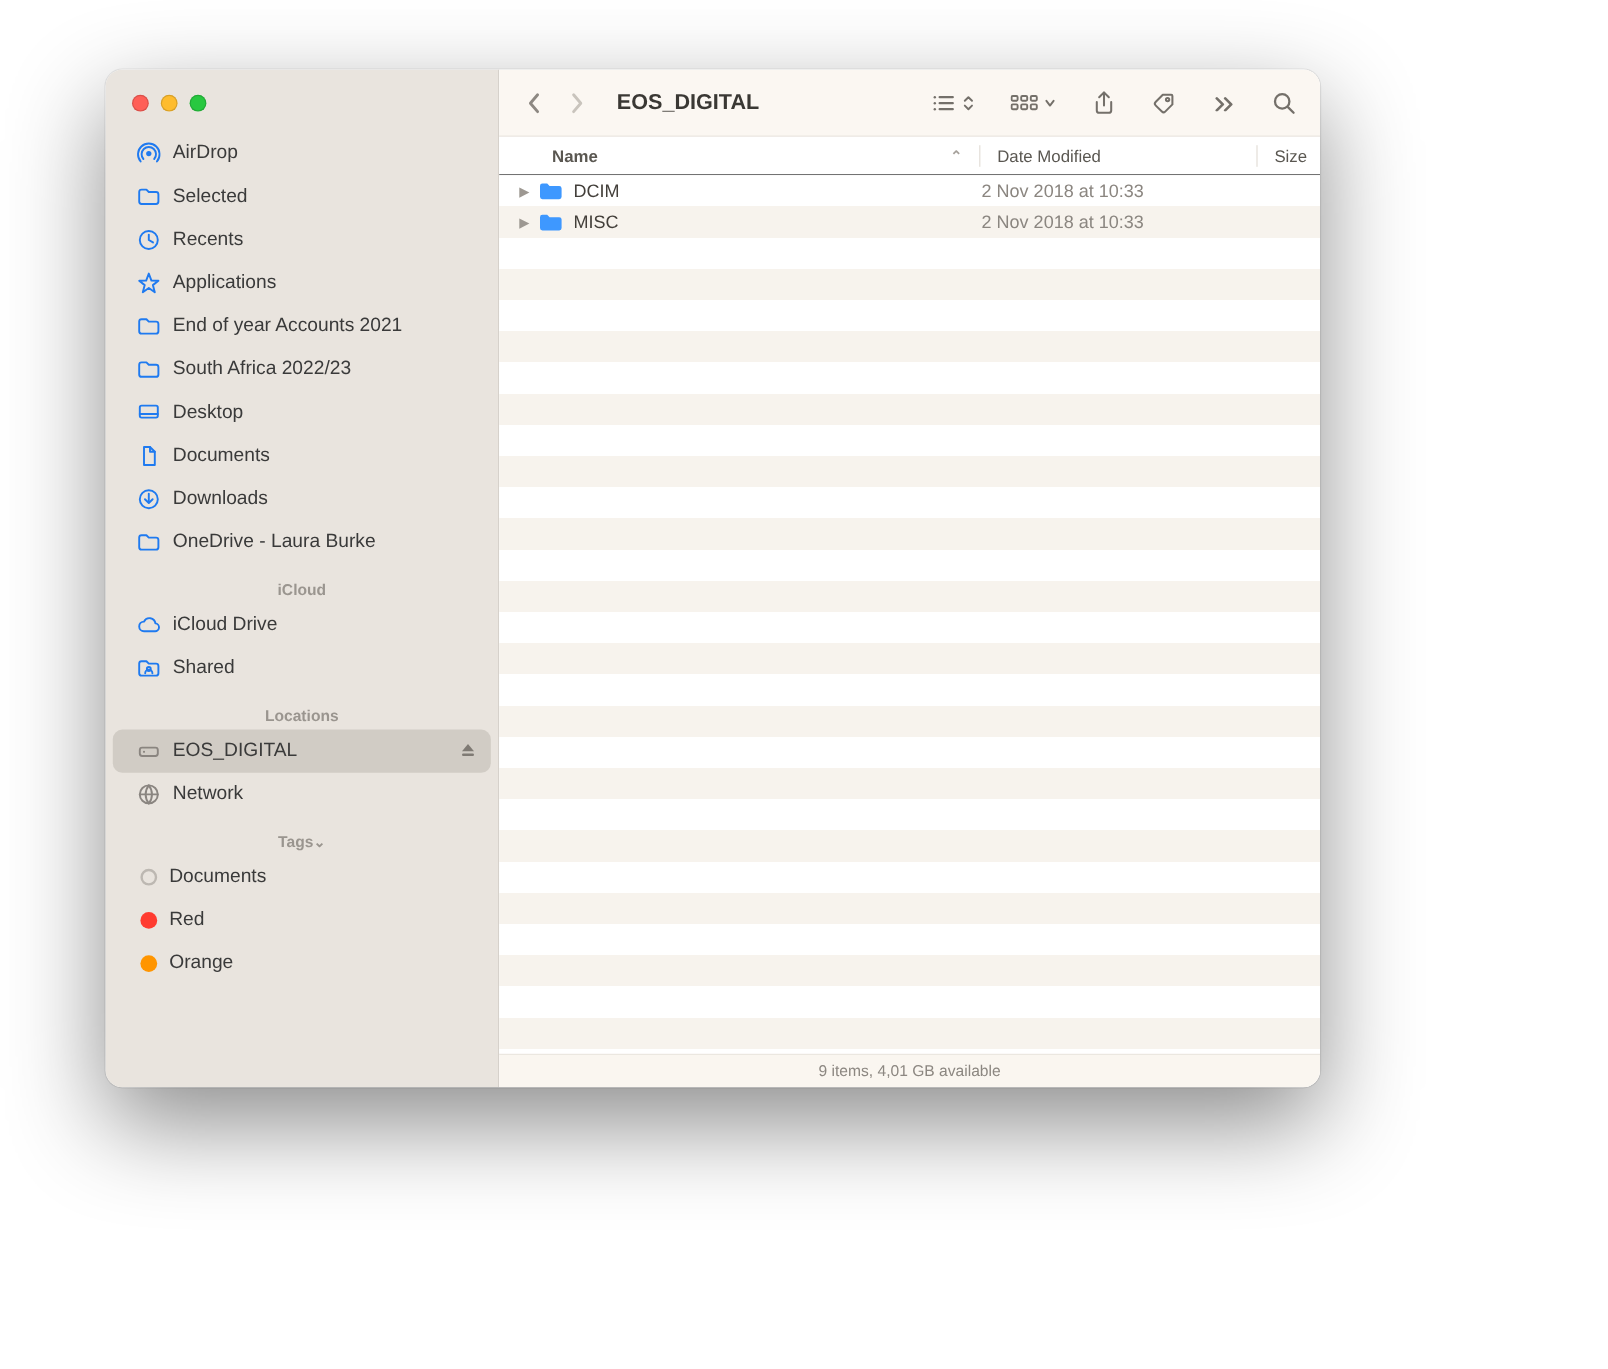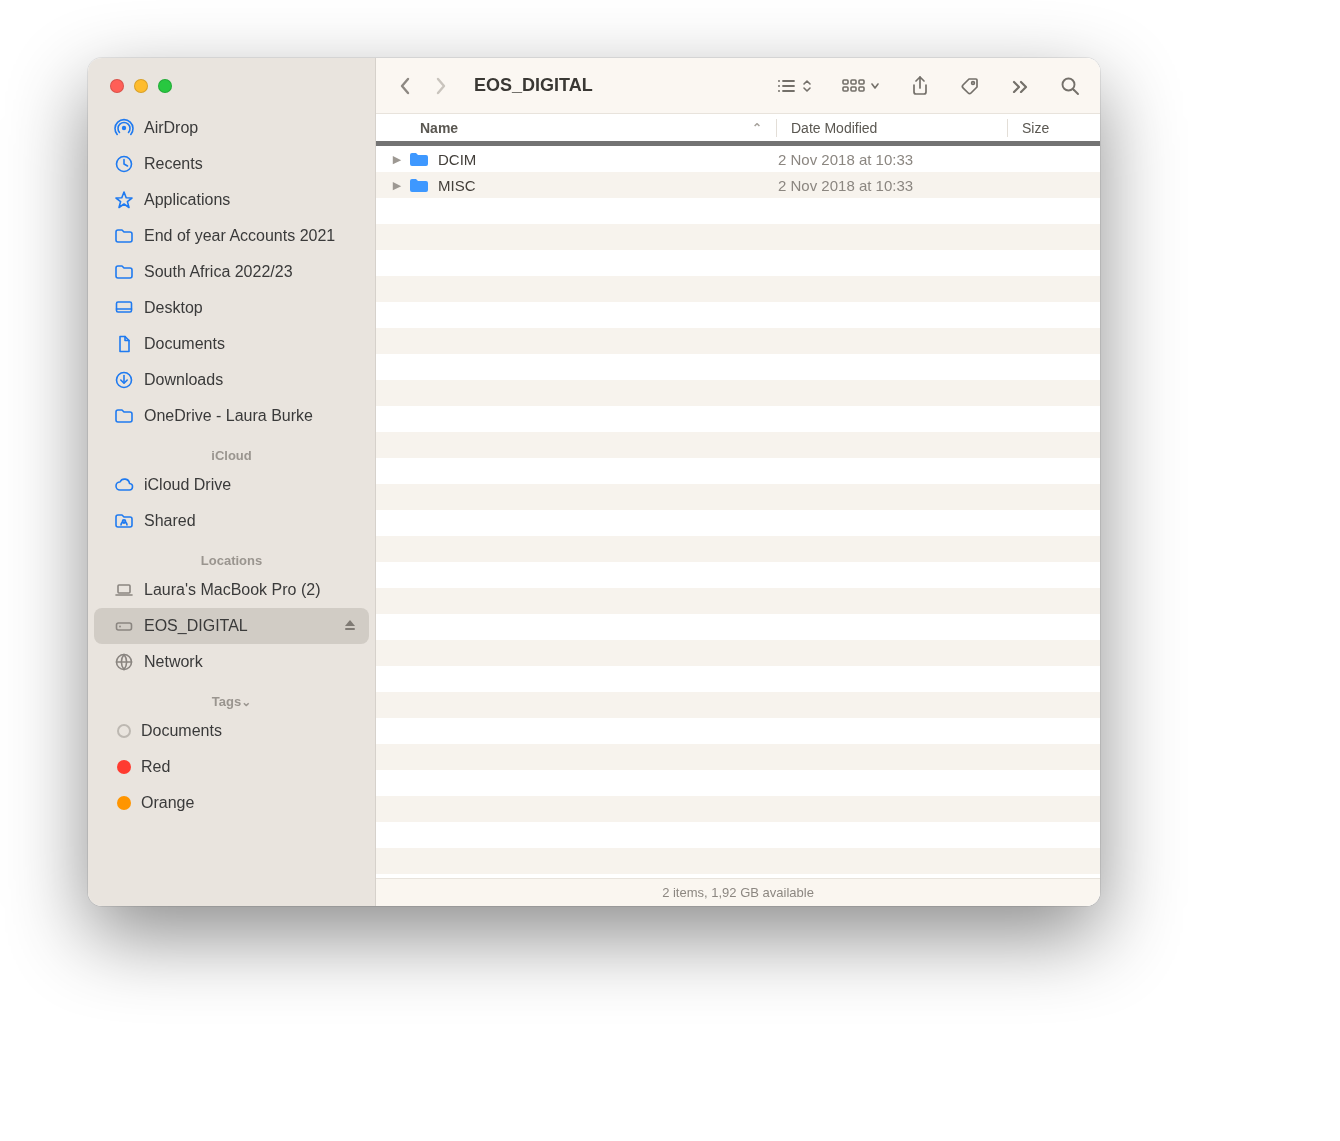--- a/index.html
+++ b/index.html
@@ -22,21 +22,21 @@
     left: 88px; top: 58px;
     width: 1012px; height: 848px;
     background: #ffffff;
     border-radius: 14px;
     box-shadow: 0 30px 80px rgba(0,0,0,.45), 0 0 0 1px rgba(0,0,0,.08);
     overflow: hidden;
     display: flex;
   }
   
   .sidebar {
-    width: 288px;
+    width: 328px;
     background: #e9e4de;
     border-right: 1px solid #d6d1cb;
     display: flex;
     flex-direction: column;
     overflow: hidden;
   }
   .traffic {
     display: flex;
     gap: 10px;
     padding: 18px 0 14px 22px;
@@ -149,21 +149,21 @@
     gap:4px;
   }
   .tool-btn svg { display:block; }
   .tool-group {
     display:flex; align-items:center; gap: 18px;
     margin-left: 24px;
   }
   .column-header {
     height: 32px;
     background:#ffffff;
-    border-bottom: 5px solid #737373;
+    border-bottom: 1px solid #737373;
     display:flex;
     align-items:center;
     font-size: 14px;
     color:#5a5751;
     padding-left: 44px;
   }
   .col-name  { flex: 0 0 356px; display:flex; align-items:center; font-weight:600; }
   .col-name .asc { margin-left:auto; padding-right:14px; color:#a6a19b; font-size:12px; }
   .col-sep { width:1px; height:18px; background:#e3ded7; }
   .col-date  { flex: 0 0 230px; padding-left:14px; }
@@ -232,20 +232,29 @@
                   <path d="M5.5 14.5 a6 6 0 1 1 9 0"></path>
                   <path d="M3.2 16.5 a9 9 0 1 1 13.6 0"></path>
                 </svg>
               </span>
     <span class="label">AirDrop</span>
 
   </div>
             <div class="side-item">
     <span class="side-icon">
                 <svg width="20" height="20" viewBox="0 0 20 20" fill="none" stroke="currentColor" stroke-width="1.6" stroke-linecap="round" stroke-linejoin="round">
+                  <path d="M2 6 a2 2 0 0 1 2-2 h4 l2 2 h6 a2 2 0 0 1 2 2 v6 a2 2 0 0 1 -2 2 H4 a2 2 0 0 1 -2 -2 Z"></path>
+                </svg>
+              </span>
+    <span class="label">Selected</span>
+
+  </div>
+            <div class="side-item">
+    <span class="side-icon">
+                <svg width="20" height="20" viewBox="0 0 20 20" fill="none" stroke="currentColor" stroke-width="1.6" stroke-linecap="round" stroke-linejoin="round">
                   <circle cx="10" cy="10" r="7.5"></circle>
                   <path d="M10 5.5 V10 L13.5 12"></path>
                 </svg>
               </span>
     <span class="label">Recents</span>
 
   </div>
             <div class="side-item">
     <span class="side-icon">
                 <svg width="20" height="20" viewBox="0 0 20 20" fill="none" stroke="currentColor" stroke-width="1.6" stroke-linecap="round" stroke-linejoin="round">
@@ -338,30 +347,20 @@
               </span>
     <span class="label">Shared</span>
 
   </div>
           </div>
 
         <div class="section-label">
           <span>Locations</span>
         </div>
         <div id="loc-list">
-            <div class="side-item">
-    <span class="side-icon gray">
-                <svg width="20" height="20" viewBox="0 0 20 20" fill="none" stroke="currentColor" stroke-width="1.6" stroke-linecap="round" stroke-linejoin="round">
-                  <rect x="4" y="5" width="12" height="8" rx="1"></rect>
-                  <path d="M2 15 h16"></path>
-                </svg>
-              </span>
-    <span class="label">Laura's MacBook Pro (2)</span>
-
-  </div>
             <div class="side-item selected">
     <span class="side-icon gray">
                 <svg width="20" height="20" viewBox="0 0 20 20" fill="none" stroke="currentColor" stroke-width="1.6" stroke-linecap="round" stroke-linejoin="round">
                   <rect x="2.5" y="7" width="15" height="7" rx="2"></rect>
                   <circle cx="6" cy="10.5" r="0.9" fill="currentColor" stroke="none"></circle>
                 </svg>
               </span>
     <span class="label">EOS_DIGITAL</span>
     <span class="eject"><svg width="14" height="14" viewBox="0 0 14 14" fill="currentColor">
                   <path d="M7 2 L12 8 H2 Z"></path>
@@ -516,18 +515,18 @@
                 <path fill="#3e98ff" d="M1 4 a2 2 0 0 1 2-2 h4 l2 2 h8 a2 2 0 0 1 2 2 v7 a2 2 0 0 1 -2 2 H3 a2 2 0 0 1 -2 -2 Z"></path>
               </svg>
             </span>
       <span class="fname">MISC</span>
       <span class="fdate">2 Nov 2018 at 10:33</span>
       <span class="fsize"></span>
     </div>
         </div>
 
       <div class="statusbar">
-        <span>2 items, 1,92 GB available</span>
+        <span>9 items, 4,01 GB available</span>
       </div>
     </div>
 
   </div>
 </div>
 
 </body></html>

